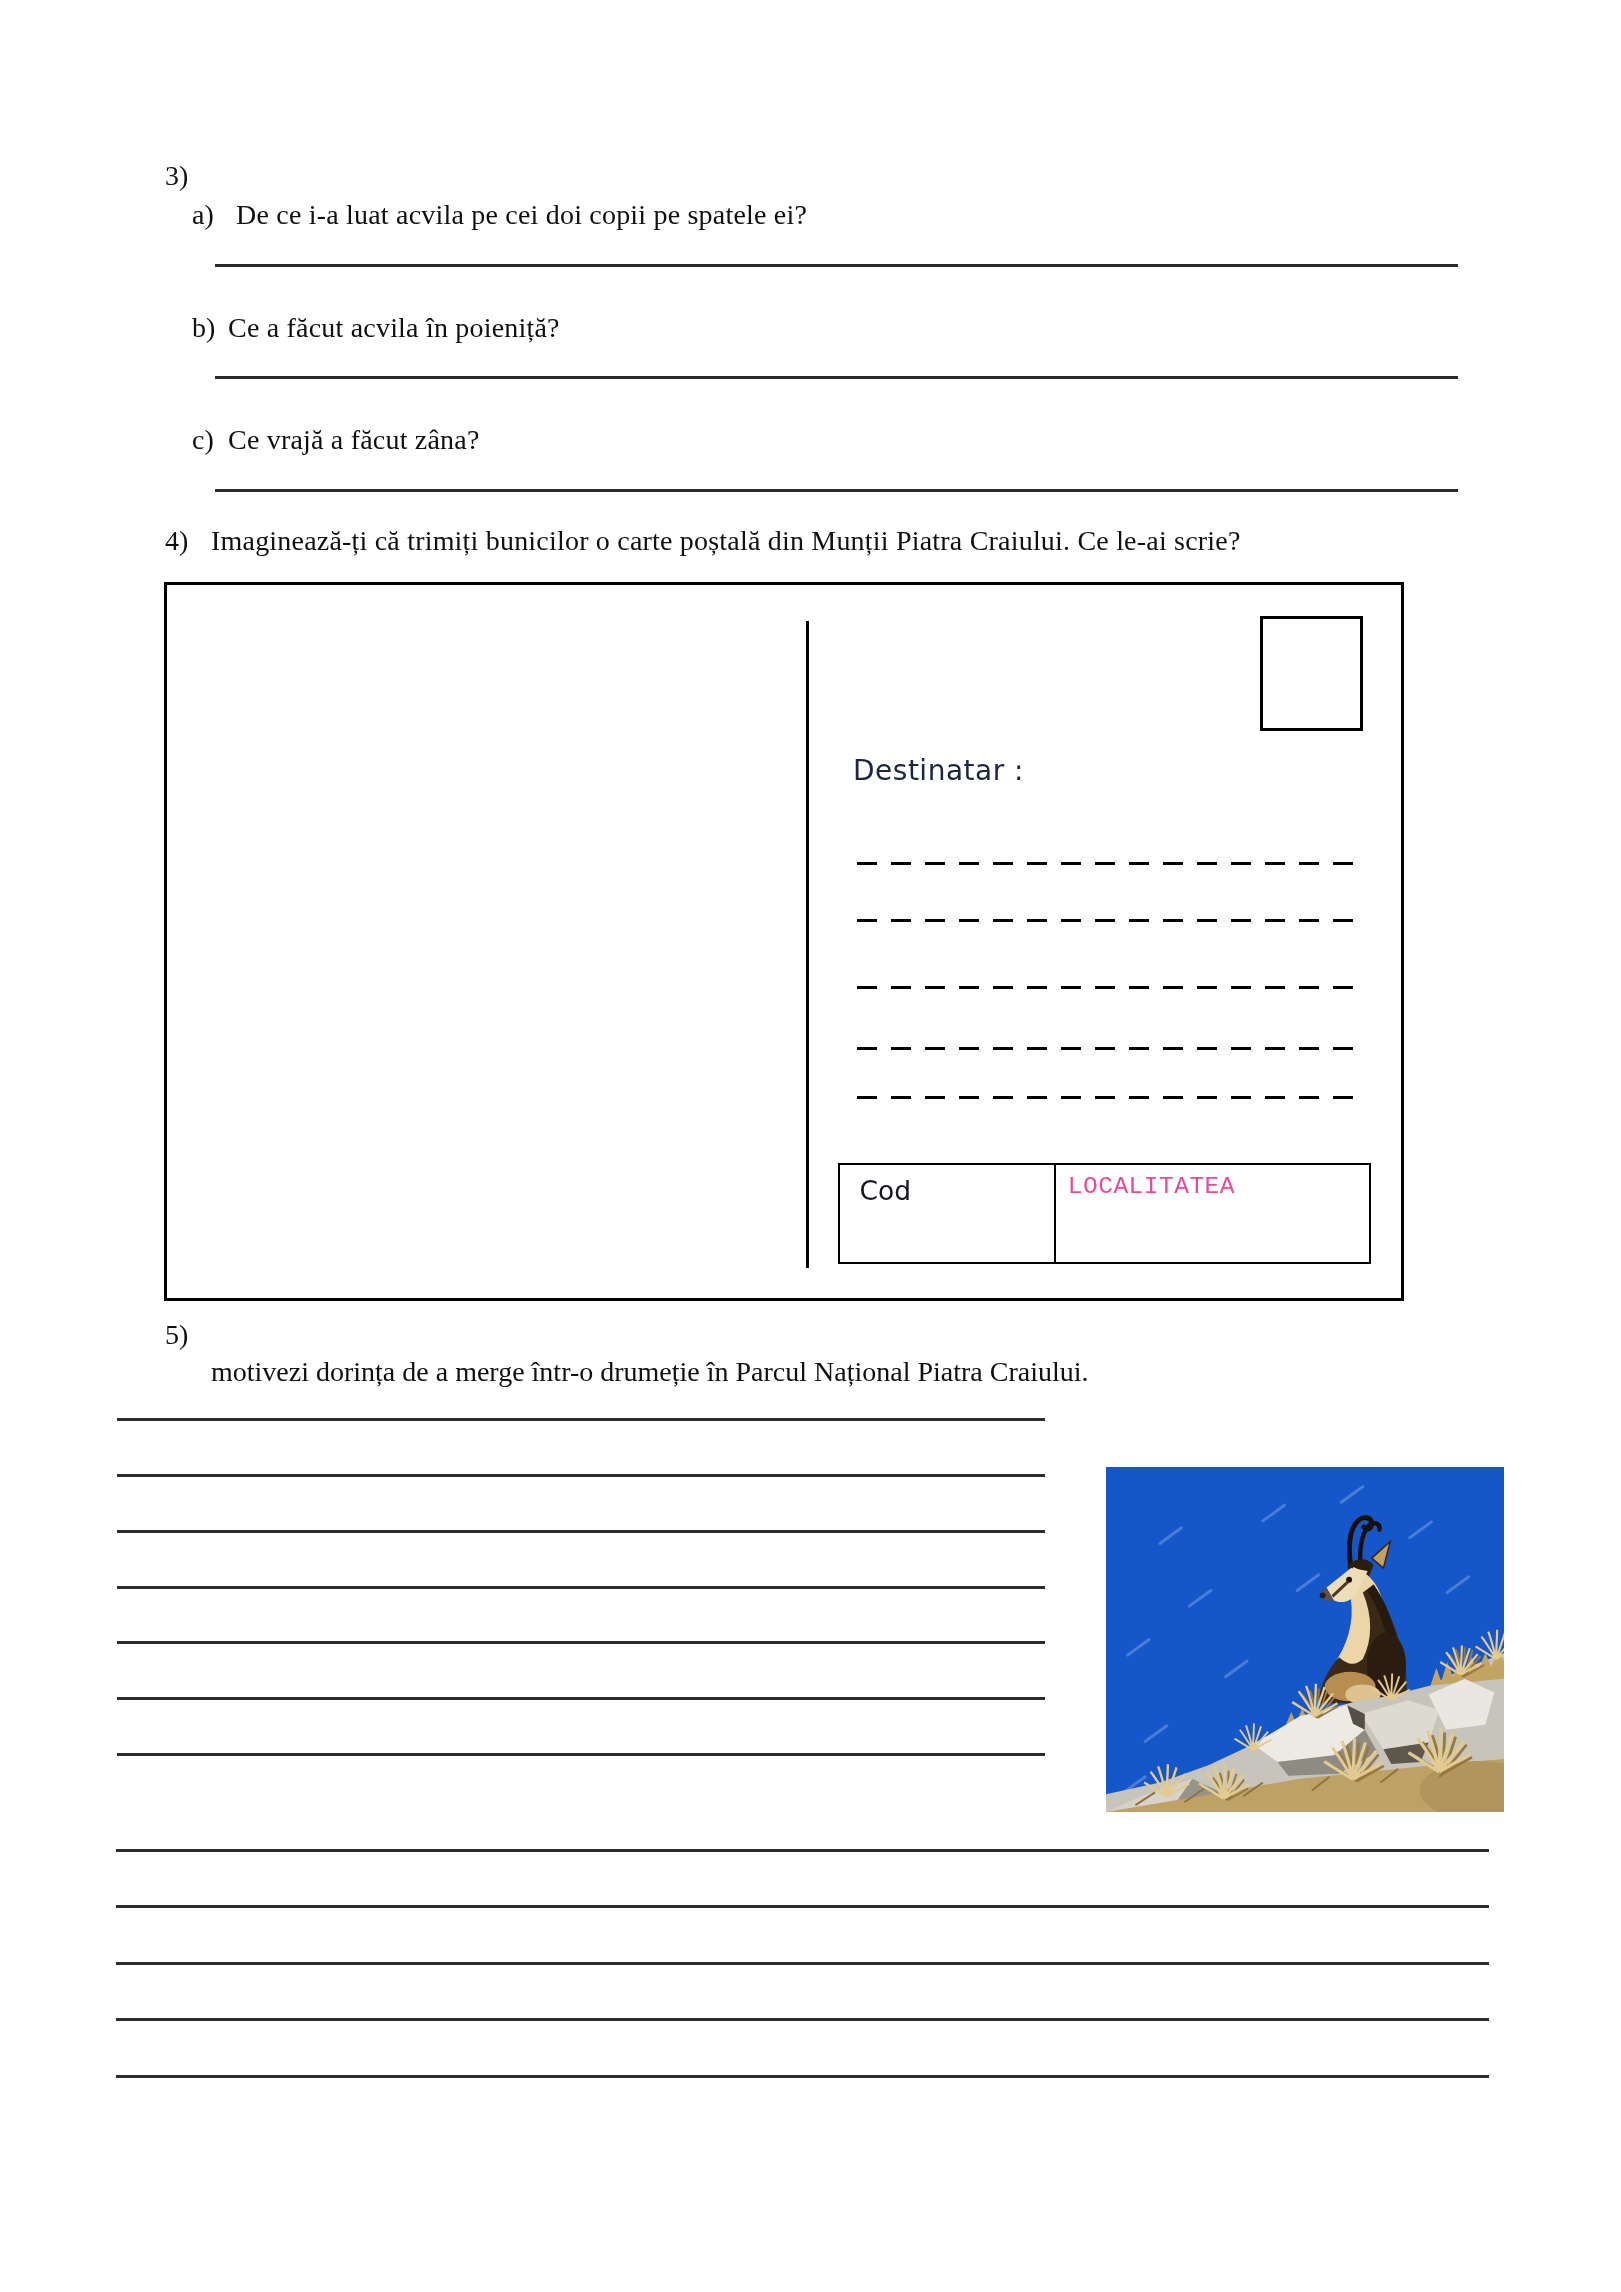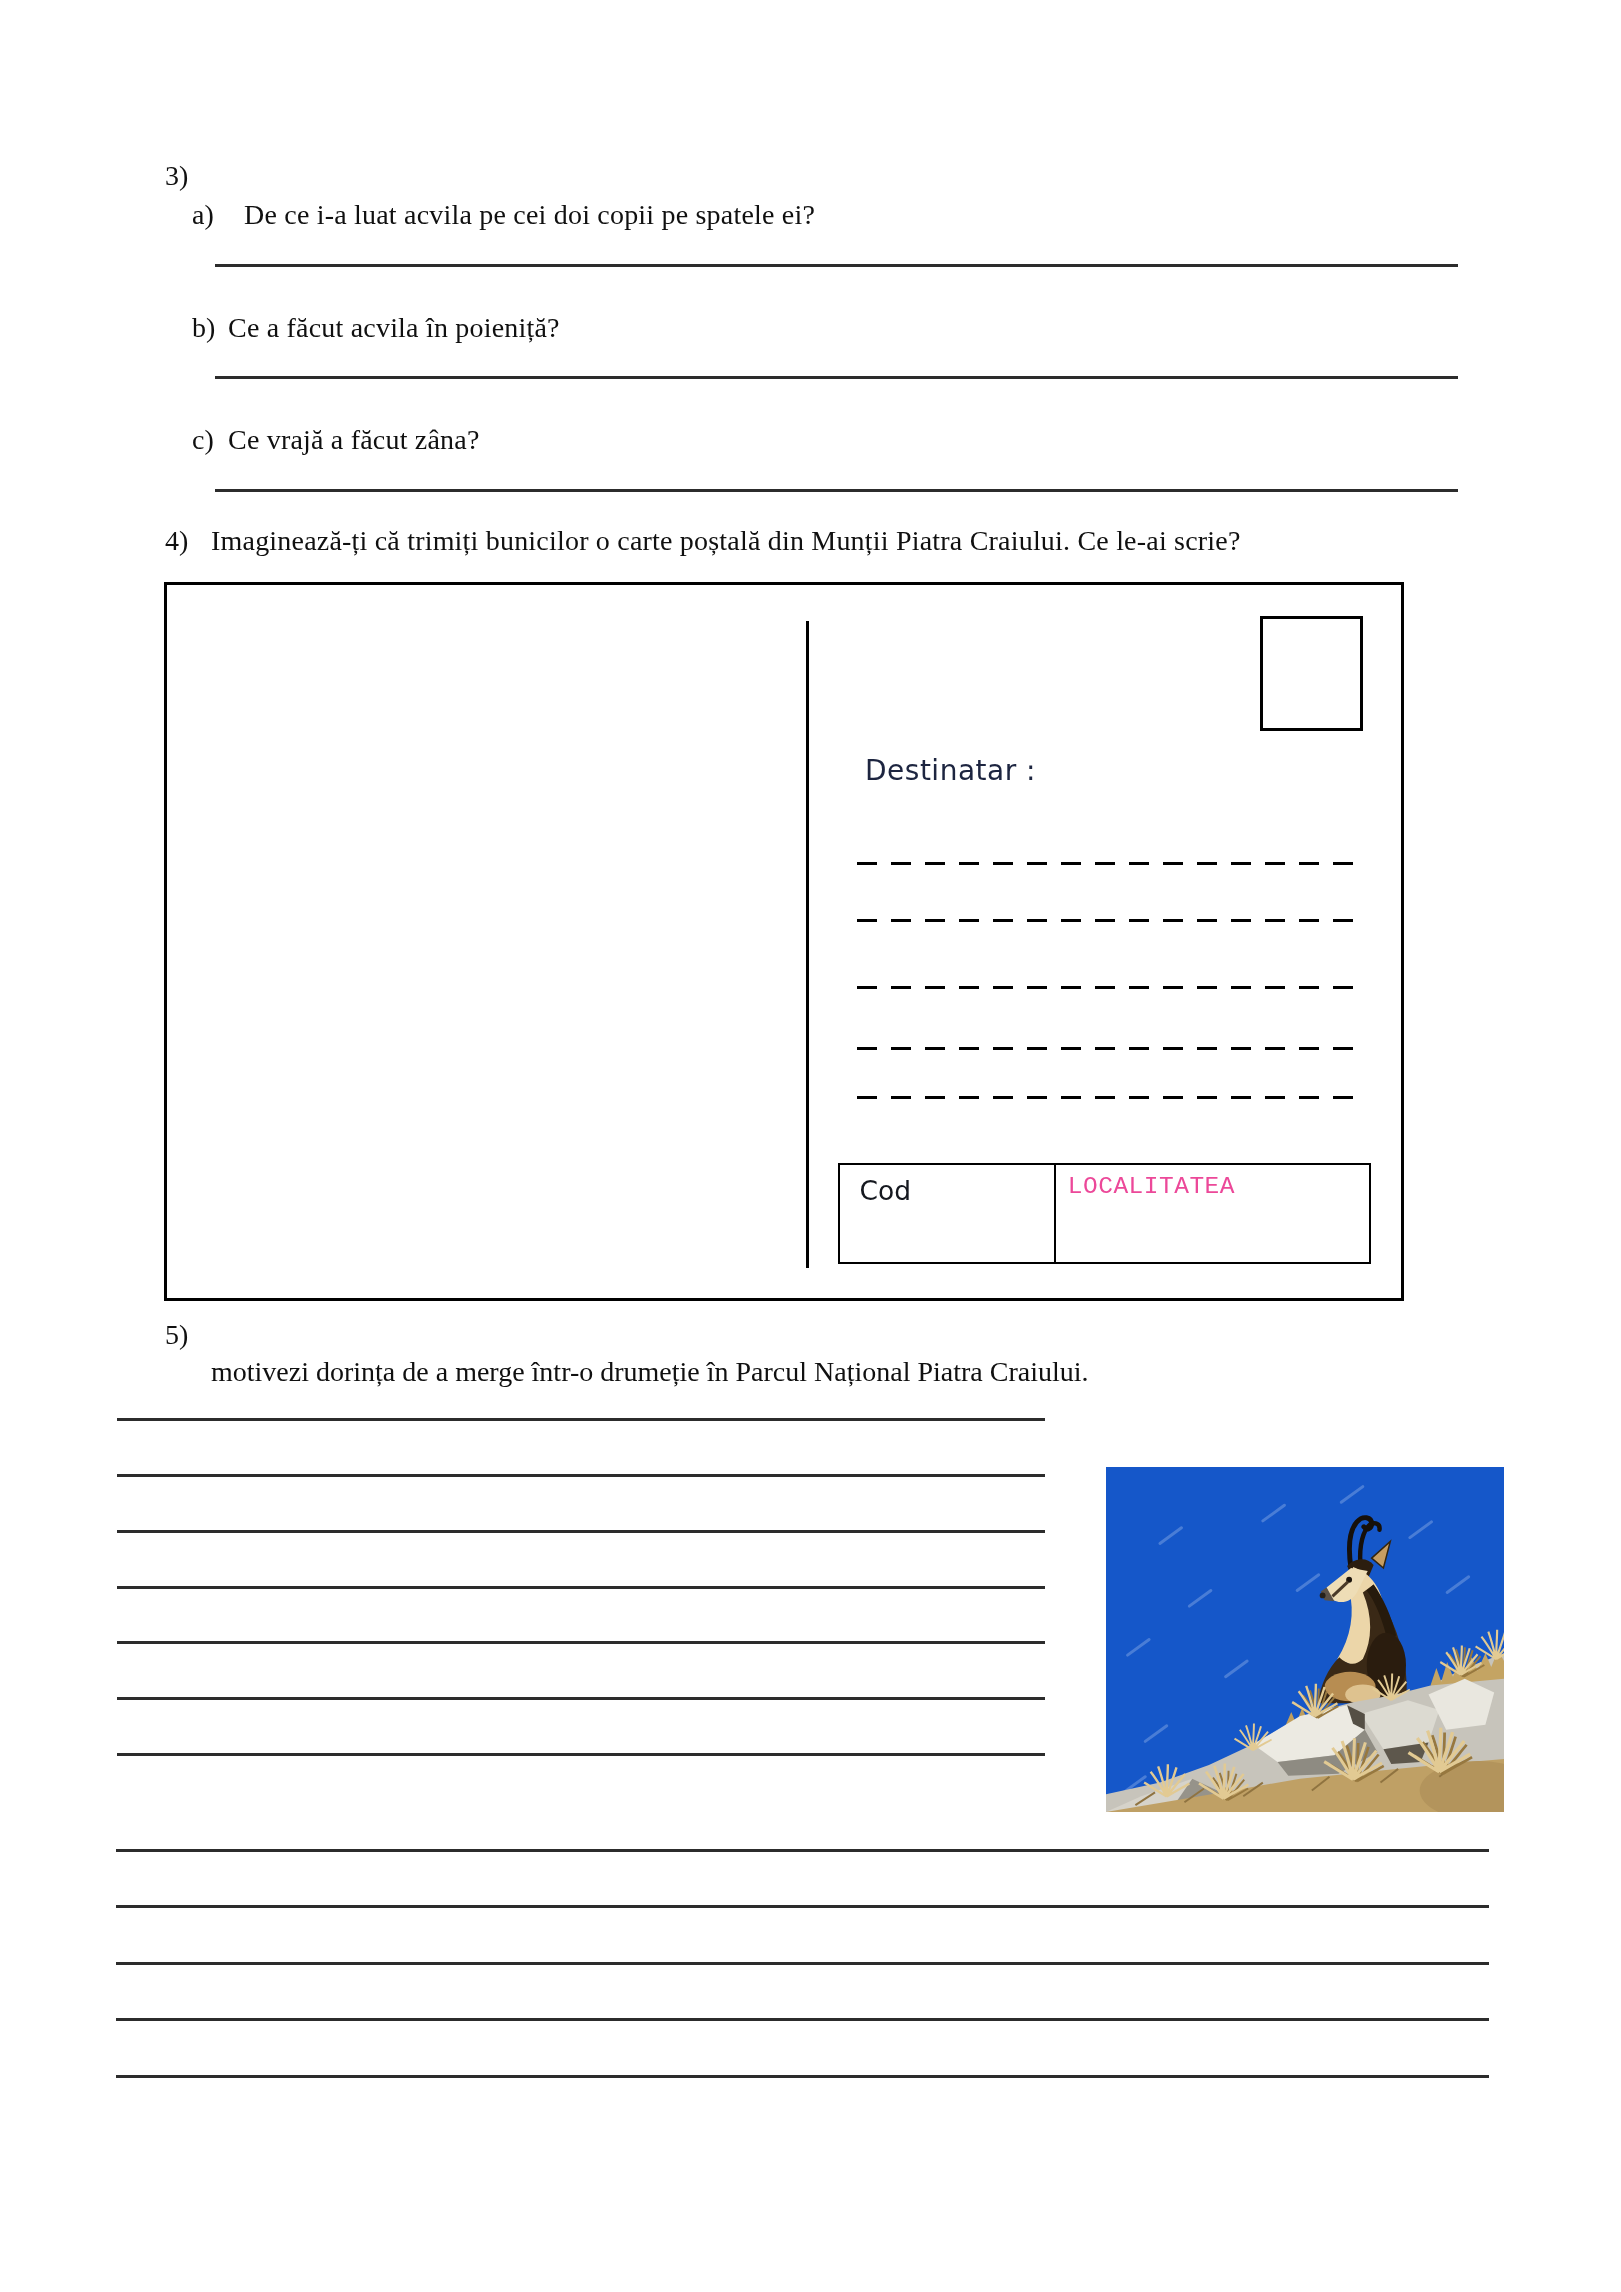--- a/index.html
+++ b/index.html
@@ -12,21 +12,21 @@
   .qtext{position:absolute;font-size:28px;white-space:nowrap;letter-spacing:0.2px;}
   .ansline{position:absolute;left:215px;width:1243px;height:2.9px;background:#2c2c2c;}
   .shortline{position:absolute;left:117px;width:928px;height:2.9px;background:#2c2c2c;}
   .fullline{position:absolute;left:116px;width:1373px;height:2.9px;background:#2c2c2c;}
 
   
   .postcard{position:absolute;left:164px;top:582px;width:1234px;height:713px;border:3.9px solid #000;background:#fff;}
   .pc-divider{position:absolute;left:639px;top:36px;width:2.9px;height:647px;background:#000;}
   .stamp{position:absolute;left:1093px;top:31px;width:97px;height:109px;border:3.9px solid #000;background:#fff;}
   .destinatar{position:absolute;left:686px;top:169px;font-family:"DejaVu Sans","Liberation Sans",sans-serif;
-              font-size:28px;color:#1d2540;letter-spacing:0.5px;margin-left:12px;}
+              font-size:28px;color:#1d2540;letter-spacing:0.5px;}
   .dash{position:absolute;left:690px;width:505px;height:2.9px;
         background:repeating-linear-gradient(90deg,#000 0 19.6px,transparent 19.6px 34px);}
   .codtable{position:absolute;left:671px;top:578px;width:529px;height:97px;border:2.9px solid #000;display:flex;}
   .cod-cell{width:216px;border-right:2.9px solid #000;box-sizing:border-box;padding:9.8px 0 0 19.6px;
             font-family:"DejaVu Sans","Liberation Sans",sans-serif;font-size:26.5px;color:#15181f;}
   .loc-cell{flex:1;padding:7.8px 0 0 11.8px;font-family:Liberation Mono, monospace;
             font-size:24.5px;letter-spacing:0.5px;color:#ec4899;}
 
   
   .q5wrap{position:absolute;left:165px;top:1311px;width:1304px;font-size:28px;line-height:47px;}
@@ -38,21 +38,21 @@
   .photo svg{display:block;width:100%;height:100%;}
 </style>
 </head>
 <body>
 
 <div class="page">
 
   <span class="qnum" style="left:165px;top:160px">3)</span>
 
   <span class="qnum" style="left:192px;top:199px">a)</span>
-  <span class="qtext" style="left:244px;top:199px">De ce i-a luat acvila pe cei doi copii pe spatele ei?</span>
+  <span class="qtext" style="left:236px;top:199px">De ce i-a luat acvila pe cei doi copii pe spatele ei?</span>
   <div class="ansline" style="top:264px"></div>
 
   <span class="qnum" style="left:192px;top:312px">b)</span>
   <span class="qtext" style="left:228px;top:312px">Ce a făcut acvila în poieniță?</span>
   <div class="ansline" style="top:376px"></div>
 
   <span class="qnum" style="left:192px;top:424px">c)</span>
   <span class="qtext" style="left:228px;top:424px">Ce vrajă a făcut zâna?</span>
   <div class="ansline" style="top:489px"></div>
 

